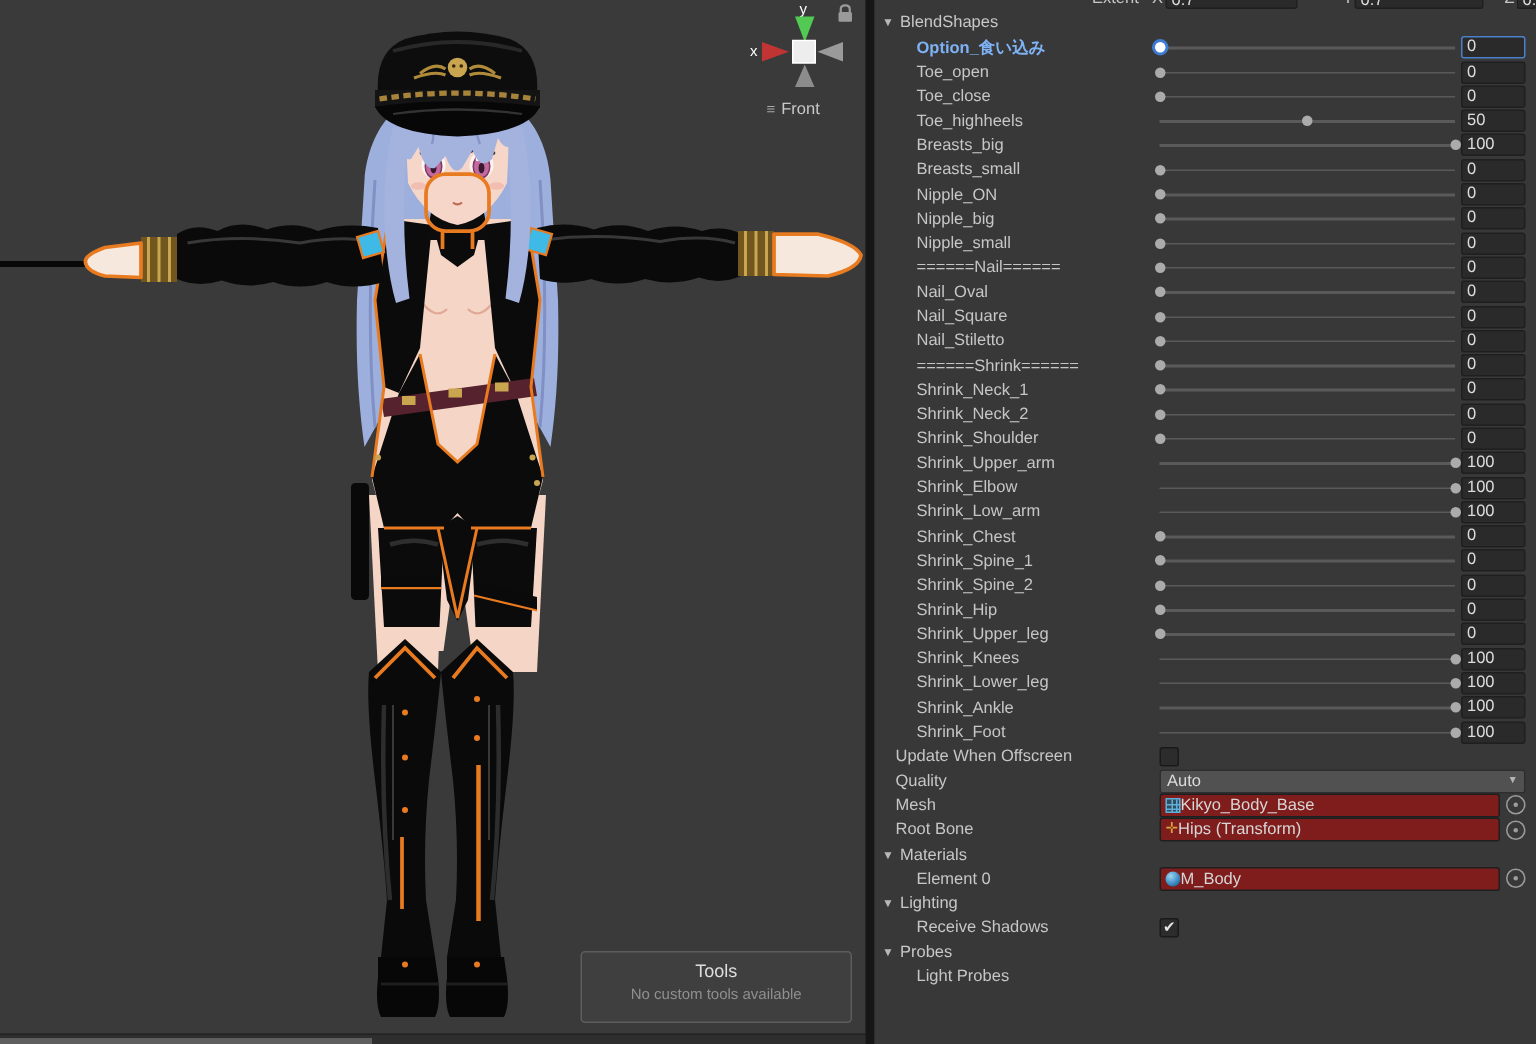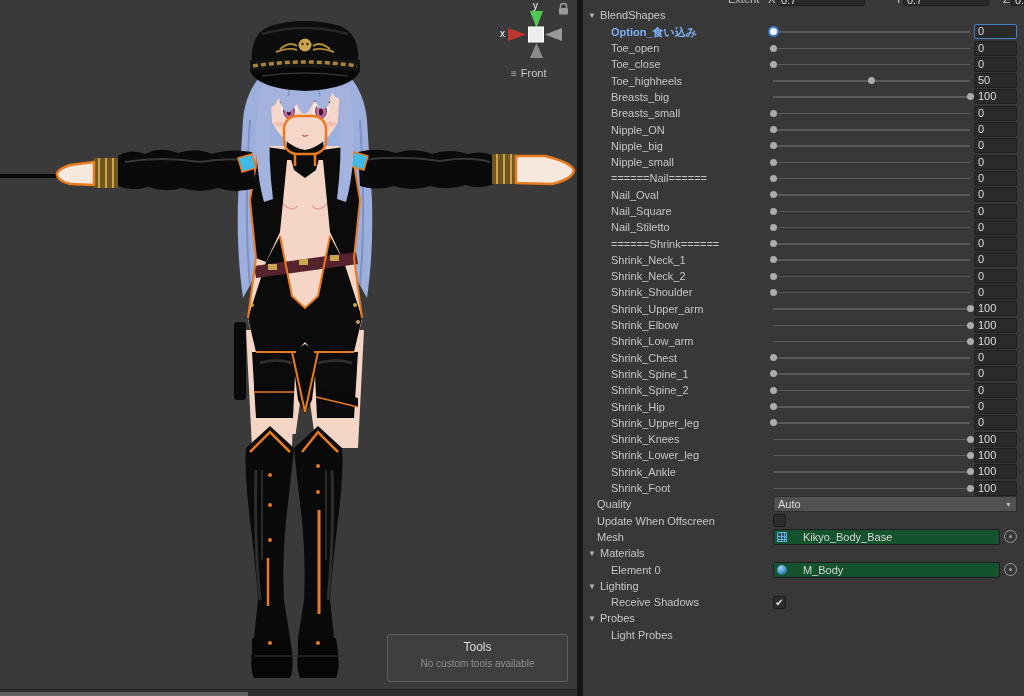--- a/index.html
+++ b/index.html
@@ -41,22 +41,22 @@
     color:#dcdcdc;padding-left:3px;line-height:13px;box-sizing:content-box;}
   .bs-row.selected .lbl{color:#7fb1f5;font-weight:bold;}
   .bs-row.selected .knob{background:#fff;box-shadow:0 0 0 2px #3e7cd2;}
   .bs-row.selected .numfield{border-color:#4a7fc9;}
 
   .dropdown{flex:1;height:14px;background:#515151;border:1px solid #2e2e2e;border-radius:2px;
     display:flex;align-items:center;color:#dcdcdc;padding:0 4px;position:relative;}
   .dropdown .dd-arrow{position:absolute;right:4px;font-size:7px;color:#b4b4b4;}
   .checkbox{width:11px;height:11px;background:#2c2c2c;border:1px solid #1a1a1a;border-radius:2px;
     display:flex;align-items:center;justify-content:center;font-size:10px;color:#e6e6e6;line-height:11px;}
-  .objfield{flex:1;height:14px;background:#14532d;border:1px solid #1f1f1f;border-radius:2px;
-    display:flex;align-items:center;gap:16px;color:#d6d6d6;padding:0 3px;white-space:nowrap;overflow:hidden;}
+  .objfield{flex:1;height:14px;background:#7f1d1d;border:1px solid #1f1f1f;border-radius:2px;
+    display:flex;align-items:center;gap:0;color:#d6d6d6;padding:0 3px;white-space:nowrap;overflow:hidden;}
   .textfield{flex:1;height:13px;background:#2a2a2a;border:1px solid #1f1f1f;border-radius:2px;
     color:#dcdcdc;padding-left:3px;line-height:13px;}
   .picker{width:11px;height:11px;border-radius:50%;border:1px solid #9c9c9c;position:relative;flex:0 0 auto;}
   .picker::after{content:"";position:absolute;left:50%;top:50%;width:3px;height:3px;margin:-1.5px 0 0 -1.5px;border-radius:50%;background:#9c9c9c;}
   .icon-grid{width:10px;height:10px;flex:0 0 auto;
     background:linear-gradient(#5fb0d8,#5fb0d8) 0 3px/10px 1px no-repeat,
                linear-gradient(#5fb0d8,#5fb0d8) 0 6px/10px 1px no-repeat,
                linear-gradient(#5fb0d8,#5fb0d8) 3px 0/1px 10px no-repeat,
                linear-gradient(#5fb0d8,#5fb0d8) 6px 0/1px 10px no-repeat,
                #2f4e62;border:1px solid #5fb0d8;box-sizing:border-box;}
@@ -627,47 +627,57 @@
         <div class="knob" style="left: calc(100% - 3.5px);"></div>
       </div>
       <div class="numfield">
         <span>100</span>
       </div>
     </div>
   </div>
 </div>
 
     <div class="row">
+      <span class="lbl">Update When Offscreen</span>
+      <div class="ctrl">
+          <div class="checkbox"></div>
+        </div>
+    </div>
+
+    <div class="row">
       <span class="lbl">Quality</span>
       <div class="ctrl">
         <div class="dropdown">
           <span>Auto</span>
           <span class="dd-arrow">▼</span>
         </div>
       </div>
-    </div>
-
-    <div class="row">
-      <span class="lbl">Update When Offscreen</span>
-      <div class="ctrl">
-          <div class="checkbox"></div>
-        </div>
     </div>
 
     <div class="row">
       <span class="lbl">Mesh</span>
       <div class="ctrl">
         <div class="objfield">
           <span class="icon-grid"></span>
           <span>Kikyo_Body_Base</span>
         </div>
         <span class="picker"></span>
       </div>
     </div>
 
+    <div class="row">
+      <span class="lbl">Root Bone</span>
+      <div class="ctrl">
+        <div class="objfield">
+          <span class="icon-transform">✛</span>
+          <span>Hips (Transform)</span>
+        </div>
+        <span class="picker"></span>
+      </div>
+    </div>
 
     <div class="row">
       <span class="hdr-tri">▼</span>
       <span class="hdr-lbl">Materials</span>
     </div>
     <div class="row">
       <span class="lbl lv2">Element 0</span>
       <div class="ctrl">
         <div class="objfield">
           <span class="icon-sphere"></span>

